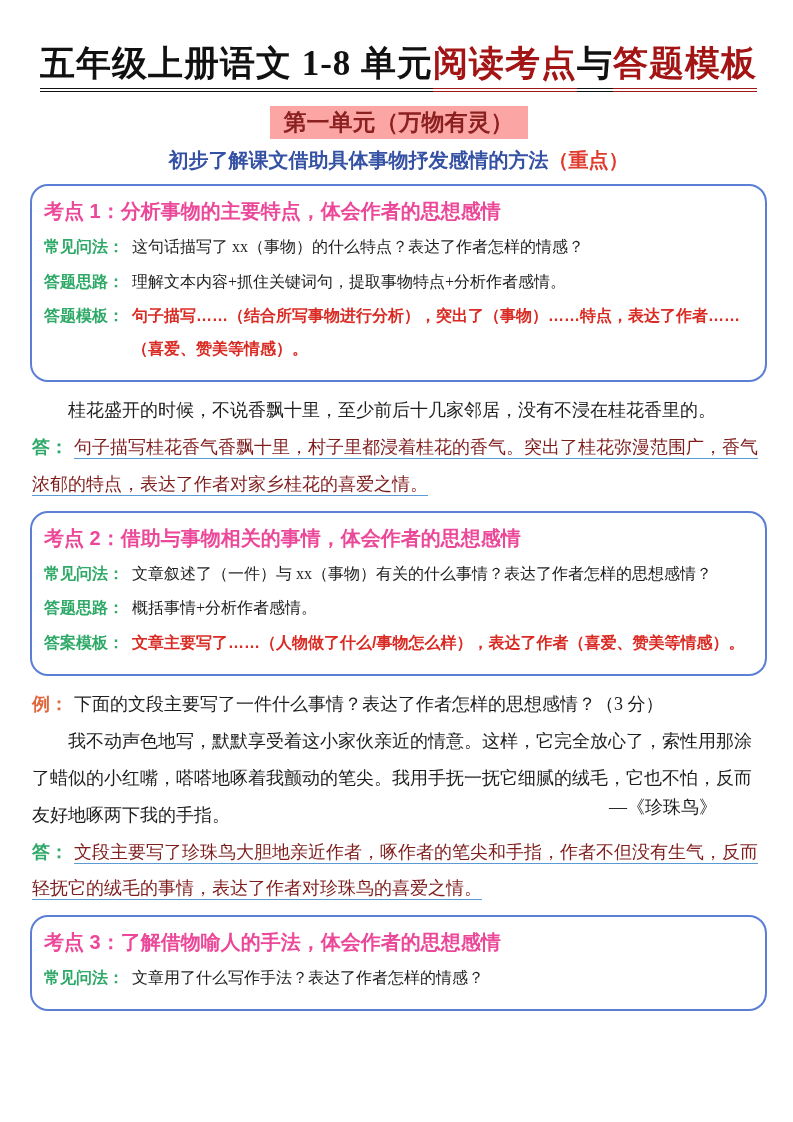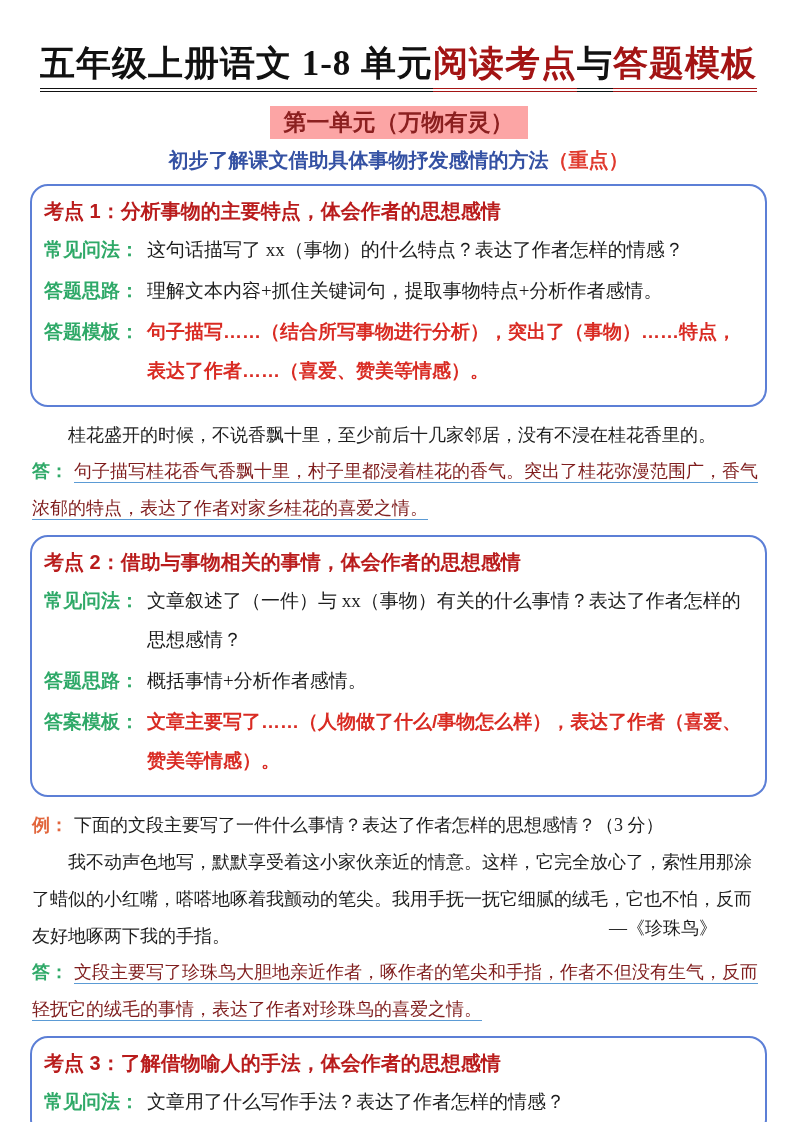--- a/index.html
+++ b/index.html
@@ -54,28 +54,28 @@
   
   .kd-box {
     border: 2px solid #5c7fd6;
     border-radius: 18px;
     padding: 10px 16px 12px 12px;
     margin: 8px 0 10px 0;
   }
   .kd-heading {
     font-size: 20px;
     font-weight: bold;
-    color: #b91c1c;
+    color: #ec4899;
     font-family: "Liberation Sans", "DejaVu Sans", sans-serif;
     margin: 2px 0 6px 0;
   }
   .row {
     display: flex;
     align-items: flex-start;
-    font-size: 19px;
+    font-size: 16px;
     line-height: 2.05;
     margin: 2px 0;
   }
   .lbl {
     flex: 0 0 auto;
     color: #2fa968;
     font-weight: bold;
     font-family: "Liberation Sans", "DejaVu Sans", sans-serif;
     margin-right: 8px;
   }

